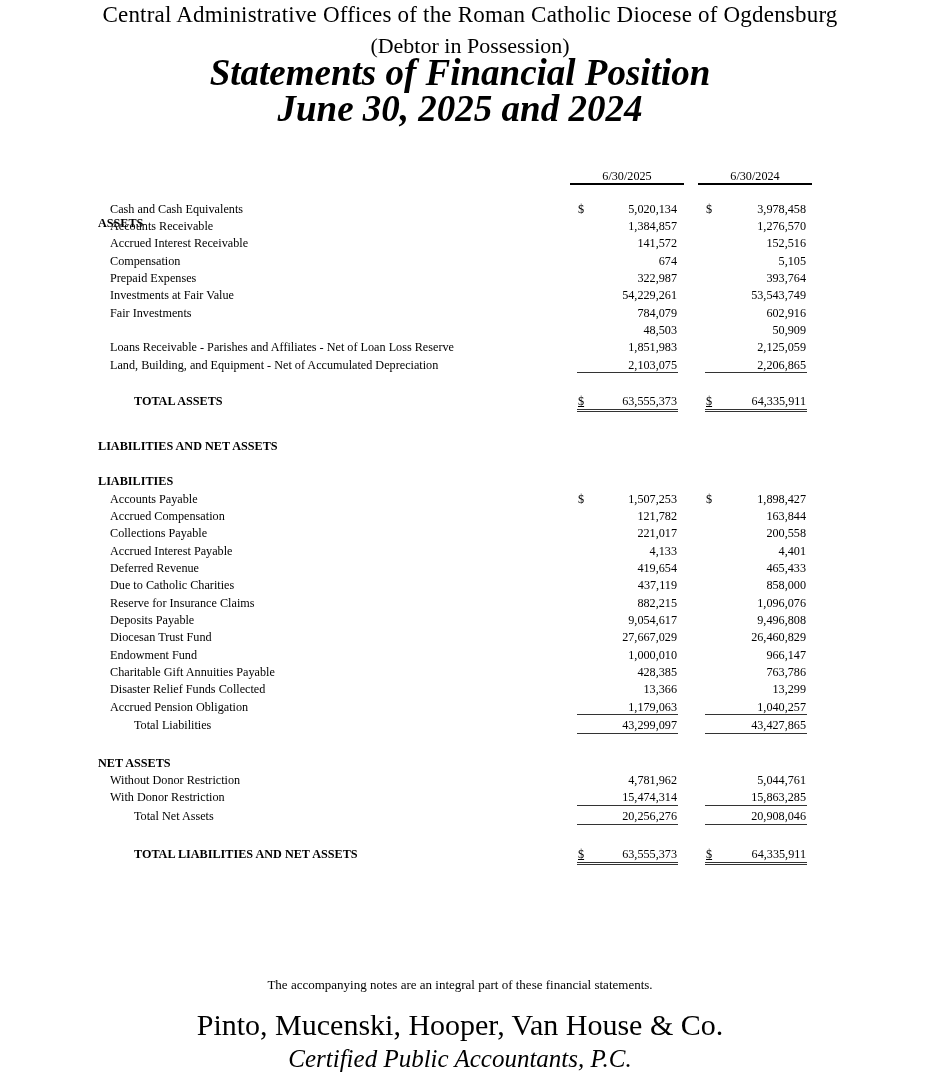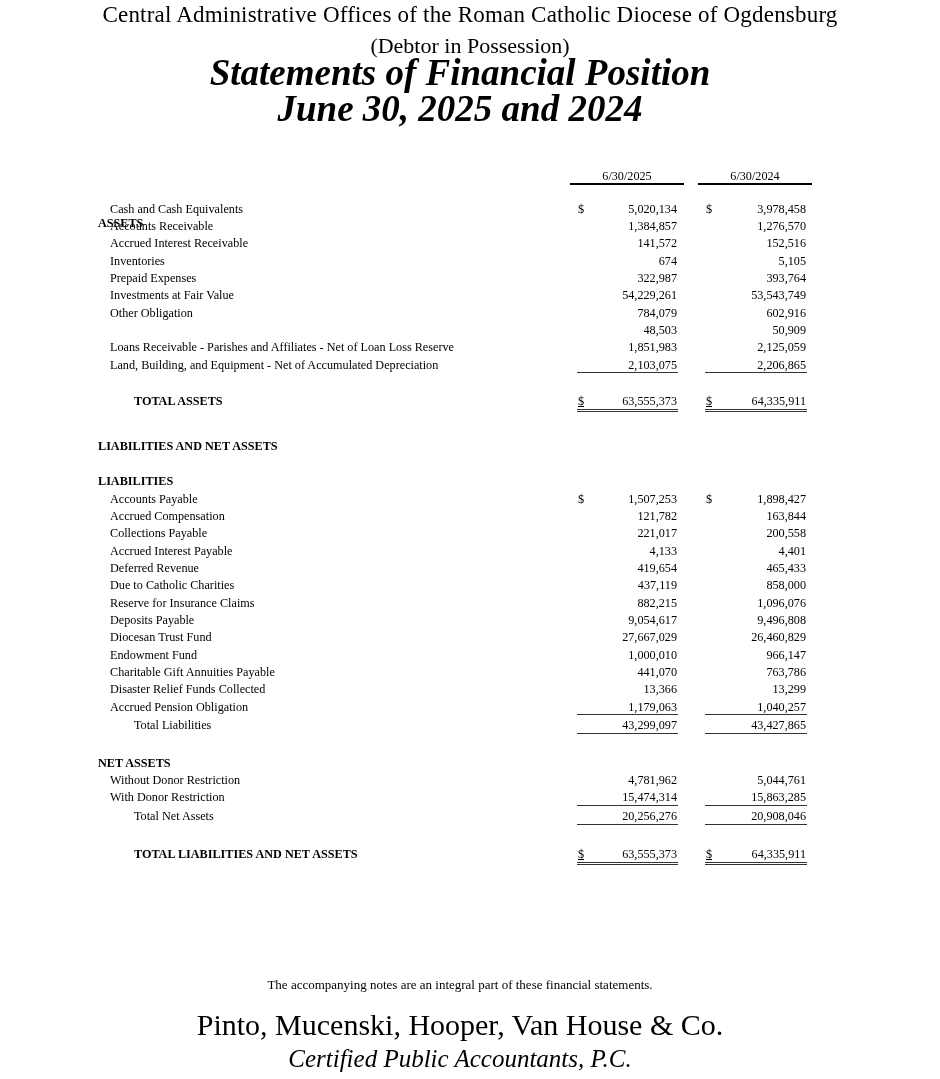--- a/index.html
+++ b/index.html
@@ -72,36 +72,36 @@
       <span class="lbl ">Accounts Receivable</span>
       <span class="val c1">1,384,857</span>
       <span class="val c2">1,276,570</span>
     </div>
     <div class="row" style="top: 235px;">
       <span class="lbl ">Accrued Interest Receivable</span>
       <span class="val c1">141,572</span>
       <span class="val c2">152,516</span>
     </div>
     <div class="row" style="top: 253px;">
-      <span class="lbl ">Inventories</span>
+      <span class="lbl ">Compensation</span>
       <span class="val c1">674</span>
       <span class="val c2">5,105</span>
     </div>
     <div class="row" style="top: 270px;">
       <span class="lbl ">Prepaid Expenses</span>
       <span class="val c1">322,987</span>
       <span class="val c2">393,764</span>
     </div>
     <div class="row" style="top: 287px;">
       <span class="lbl ">Investments at Fair Value</span>
       <span class="val c1">54,229,261</span>
       <span class="val c2">53,543,749</span>
     </div>
     <div class="row" style="top: 305px;">
-      <span class="lbl ">Other Obligation</span>
+      <span class="lbl ">Fair Investments</span>
       <span class="val c1">784,079</span>
       <span class="val c2">602,916</span>
     </div>
     <div class="row" style="top: 322px;">
       <span class="val c1">48,503</span>
       <span class="val c2">50,909</span>
     </div>
     <div class="row" style="top: 339px;">
       <span class="lbl ">Loans Receivable - Parishes and Affiliates - Net of Loan Loss Reserve</span>
       <span class="val c1">1,851,983</span>
@@ -176,21 +176,21 @@
       <span class="val c1">27,667,029</span>
       <span class="val c2">26,460,829</span>
     </div>
     <div class="row" style="top: 647px;">
       <span class="lbl ">Endowment Fund</span>
       <span class="val c1">1,000,010</span>
       <span class="val c2">966,147</span>
     </div>
     <div class="row" style="top: 664px;">
       <span class="lbl ">Charitable Gift Annuities Payable</span>
-      <span class="val c1">441,070</span>
+      <span class="val c1">428,385</span>
       <span class="val c2">763,786</span>
     </div>
     <div class="row" style="top: 681px;">
       <span class="lbl ">Disaster Relief Funds Collected</span>
       <span class="val c1">13,366</span>
       <span class="val c2">13,299</span>
     </div>
     <div class="row" style="top: 699px;">
       <span class="lbl ">Accrued Pension Obligation</span>
       <span class="val c1">1,179,063</span>

